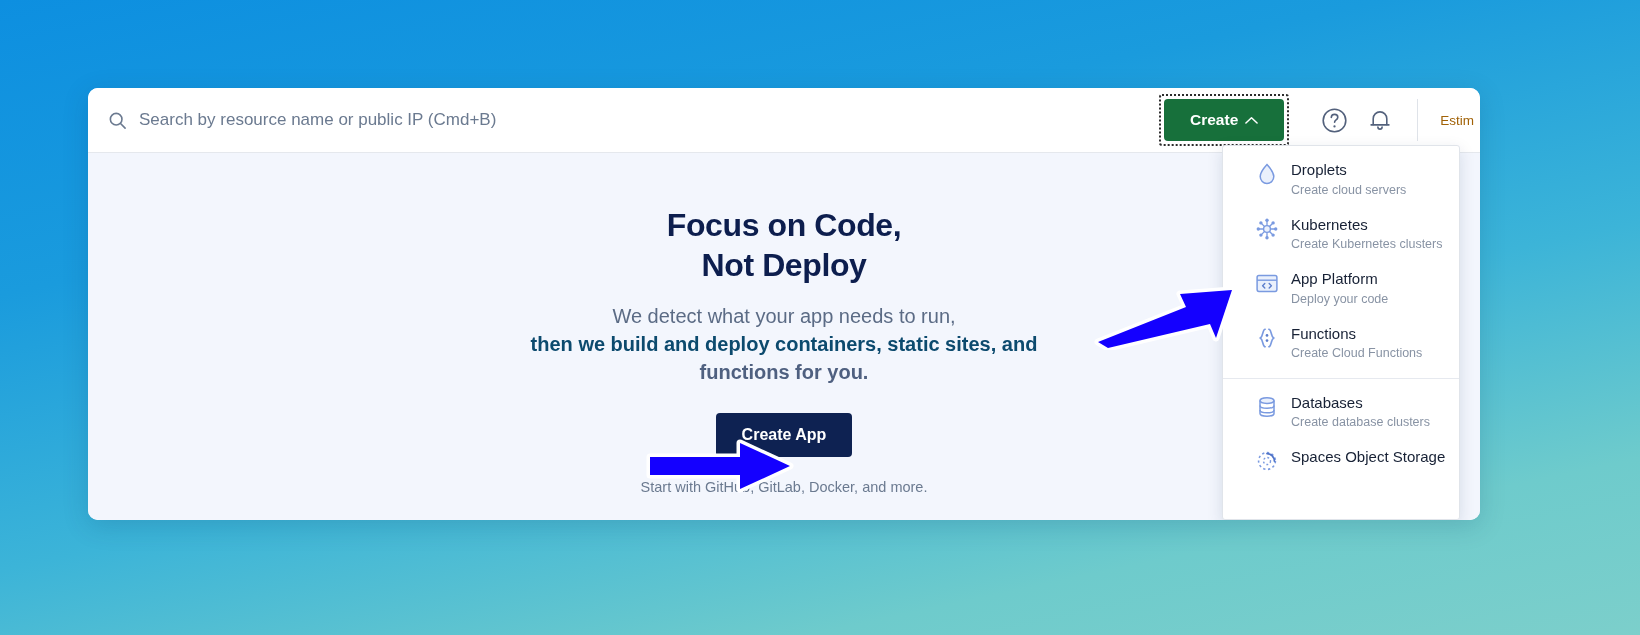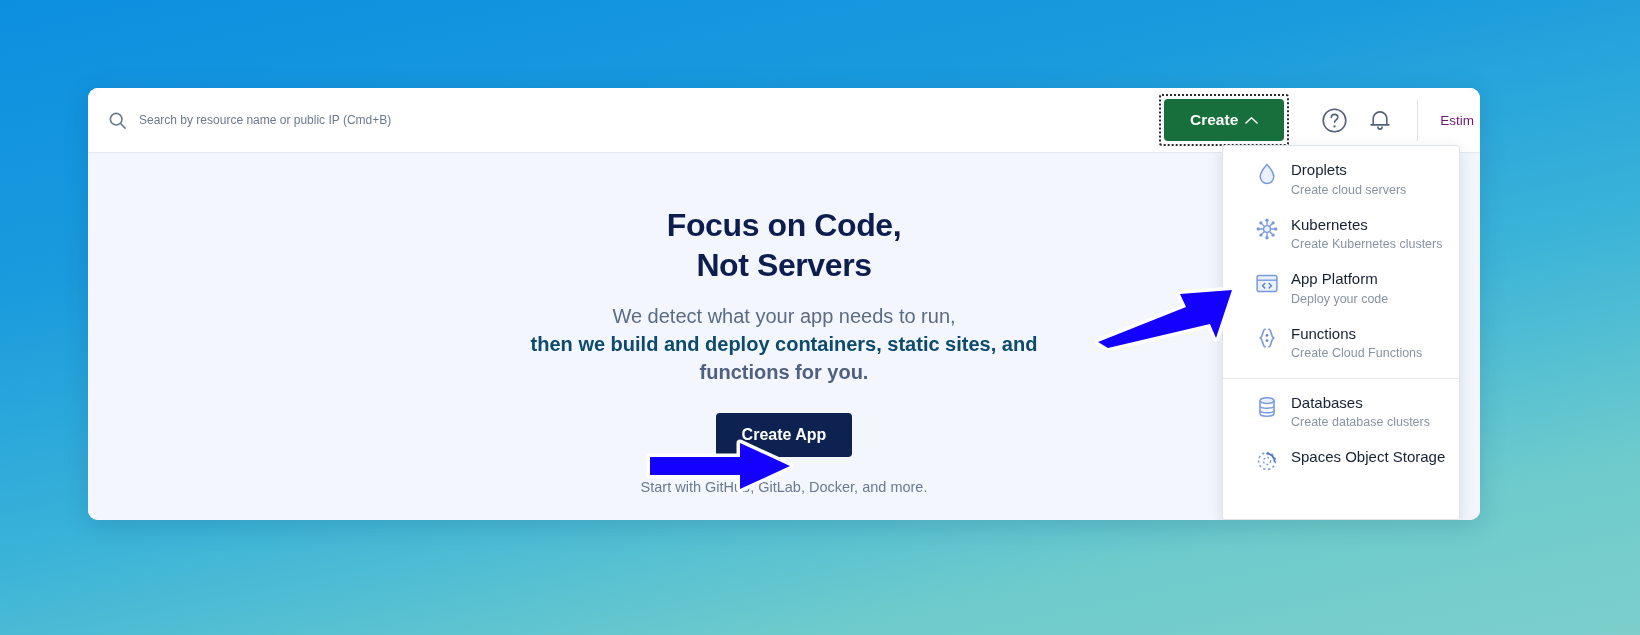--- a/index.html
+++ b/index.html
@@ -50,21 +50,21 @@
     height: 100%;
   }
 
   #search-icon { width: 19px; height: 19px; flex: 0 0 auto; display:block; }
 
   #search-input {
     border: none;
     outline: none;
     background: transparent;
     font-family: "Liberation Sans", sans-serif;
-    font-size: 12px;
+    font-size: 17px;
     color: #0c4a6e;
     width: 560px;
     padding: 0;
   }
   #search-input::placeholder { color: #6b7a90; opacity: 1; }
 
   #topbar-right {
     display: flex;
     align-items: center;
     height: 100%;
@@ -115,21 +115,21 @@
 
   #topbar-divider {
     width: 1px;
     height: 42px;
     background: #dfe3e9;
     margin: 0 22px 0 14px;
   }
 
   #estimate-text {
     font-size: 13.5px;
-    color: #701a75;
+    color: #a16207;
     white-space: nowrap;
     padding-right: 6px;
   }
 
   
   #main {
     position: absolute;
     left: 0;
     top: 65px;
     width: 100%;
@@ -306,21 +306,21 @@
 
       <div id="estimate-text">Estim</div>
     </div>
   </div>
 
   <div id="main">
     <div id="hero">
 
       <h1 id="hero-title">
         <span>Focus on Code,</span><br>
-        <span>Not Servers</span>
+        <span>Not Deploy</span>
       </h1>
 
       <p id="hero-sub">
         <span>We detect what your app needs to run,</span><br>
         <span id="hero-sub-strong">then we build and deploy containers, static sites, and</span><br>
         <span id="hero-sub-strong2" style="font-weight:700;color:#4f6080;">functions for you.</span>
       </p>
 
       <div id="cta-row">
         <button id="create-app-button">Create App</button>

